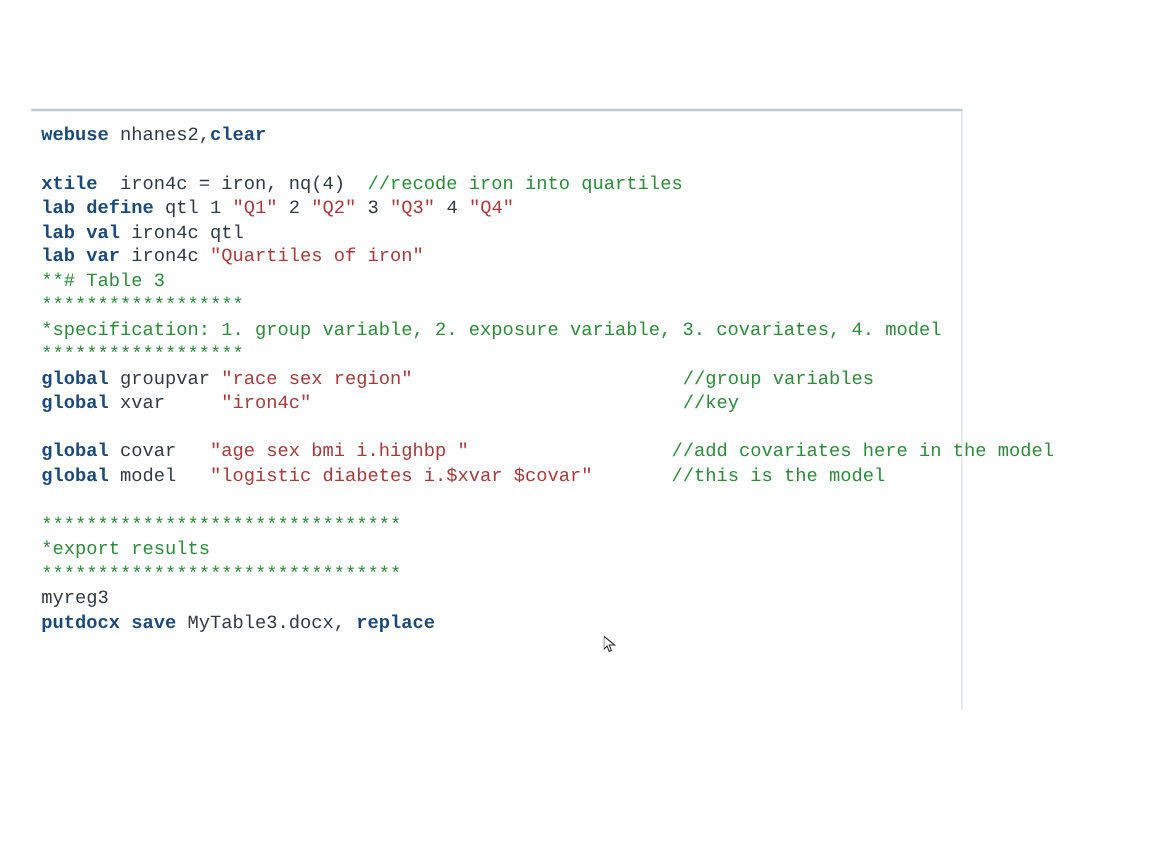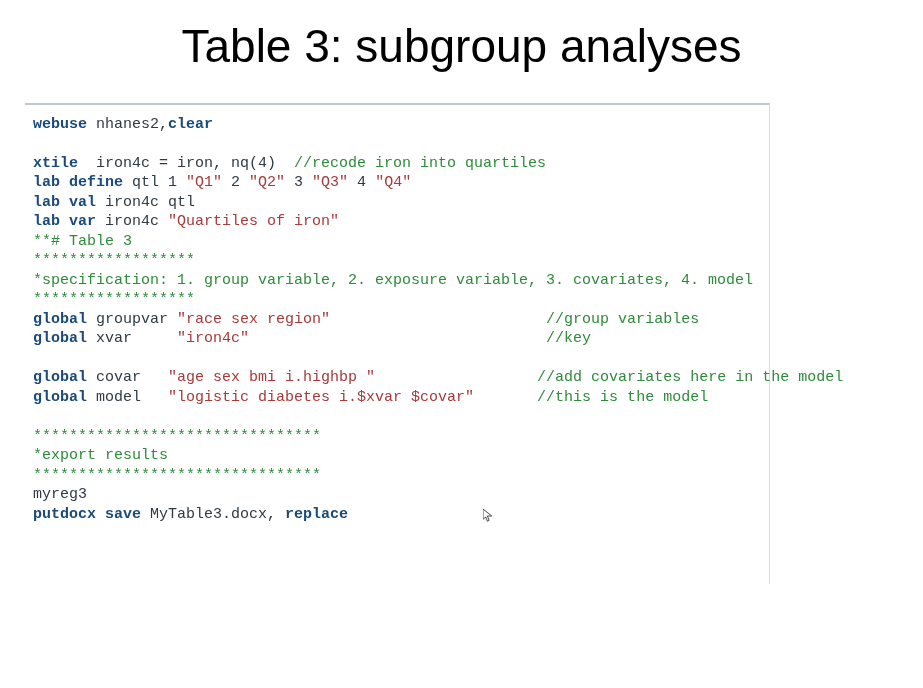--- a/index.html
+++ b/index.html
@@ -13,21 +13,21 @@
     }
     .slide-title {
       text-align: center;
       font-size: 46px;
       font-weight: 400;
       color: #000;
       padding: 20px 40px 10px 40px;
       line-height: 1.15;
     }
     .code-panel {
-      margin: 20px 0 0 25px;
+      margin: 4px 0 0 25px;
       border-top: 2px solid #bfc9d1;
       border-right: 1px solid #d8dde2;
       width: 745px;
       background: #ffffff;
       padding: 10px 8px 60px 8px;
       font-family: Consolas, "Courier New", monospace;
       font-size: 15px;
       line-height: 1.3;
       white-space: pre;
       color: #2f3a44;
@@ -42,21 +42,21 @@
       top: 508px;
       width: 14px;
       height: 16px;
       pointer-events: none;
     }
   </style>
 </head>
 <body>
 
 <div class="slide-title">
-  <span>Table 3: subgroup analyses</span><br>
+  <br>
 </div>
 
 <div class="code-panel"><span><span class="kw">webuse</span><span class="arg"> nhanes2,</span><span class="kw">clear</span></span>
 
 <span><span class="kw">xtile</span><span class="arg">  iron4c = iron, nq(4)  </span><span class="cmt">//recode iron into quartiles</span></span>
 <span><span class="kw">lab define</span><span class="arg"> qtl 1 </span><span class="str">"Q1"</span><span class="arg"> 2 </span><span class="str">"Q2"</span><span class="arg"> 3 </span><span class="str">"Q3"</span><span class="arg"> 4 </span><span class="str">"Q4"</span></span>
 <span><span class="kw">lab val</span><span class="arg"> iron4c qtl</span></span>
 <span><span class="kw">lab var</span><span class="arg"> iron4c </span><span class="str">"Quartiles of iron"</span></span>
 <span><span class="cmt">**# Table 3</span></span>
 <span><span class="cmt">******************</span></span>

